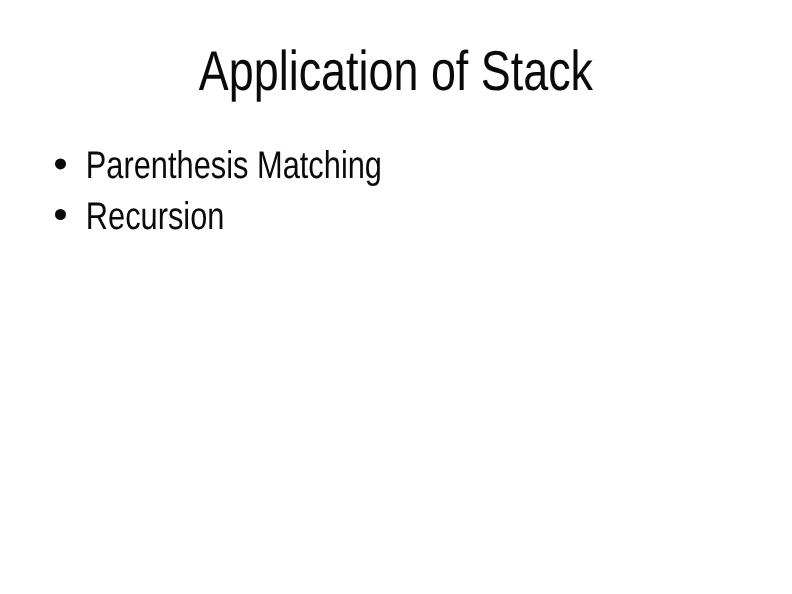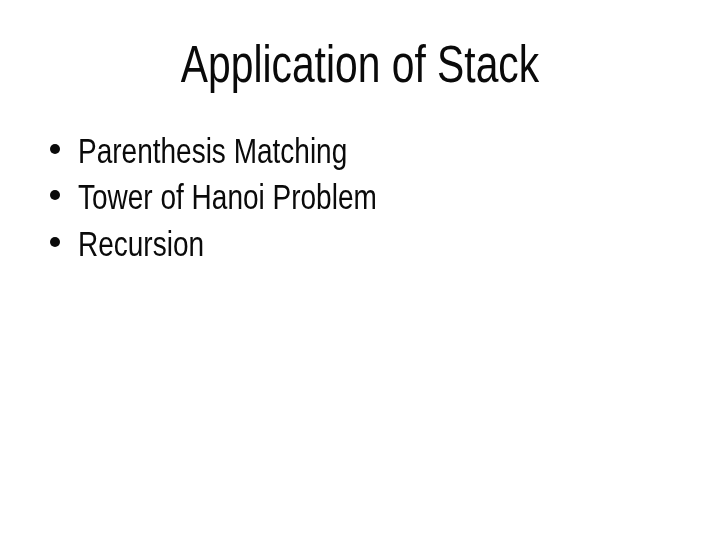--- a/index.html
+++ b/index.html
@@ -74,21 +74,17 @@
     <span class="txt">Application of Stack</span>
   </div>
 
   <ul class="bullet-list">
     <li class="bullet-item">
       <span class="bullet-dot"></span>
       <span class="txt">Parenthesis Matching</span>
     </li>
     <li class="bullet-item">
       <span class="bullet-dot"></span>
-      <span class="txt">Tower of Hanoi Problem</span>
-    </li>
-    <li class="bullet-item">
-      <span class="bullet-dot"></span>
       <span class="txt">Recursion</span>
     </li>
   </ul>
 
 </div>
 
 </body></html>

